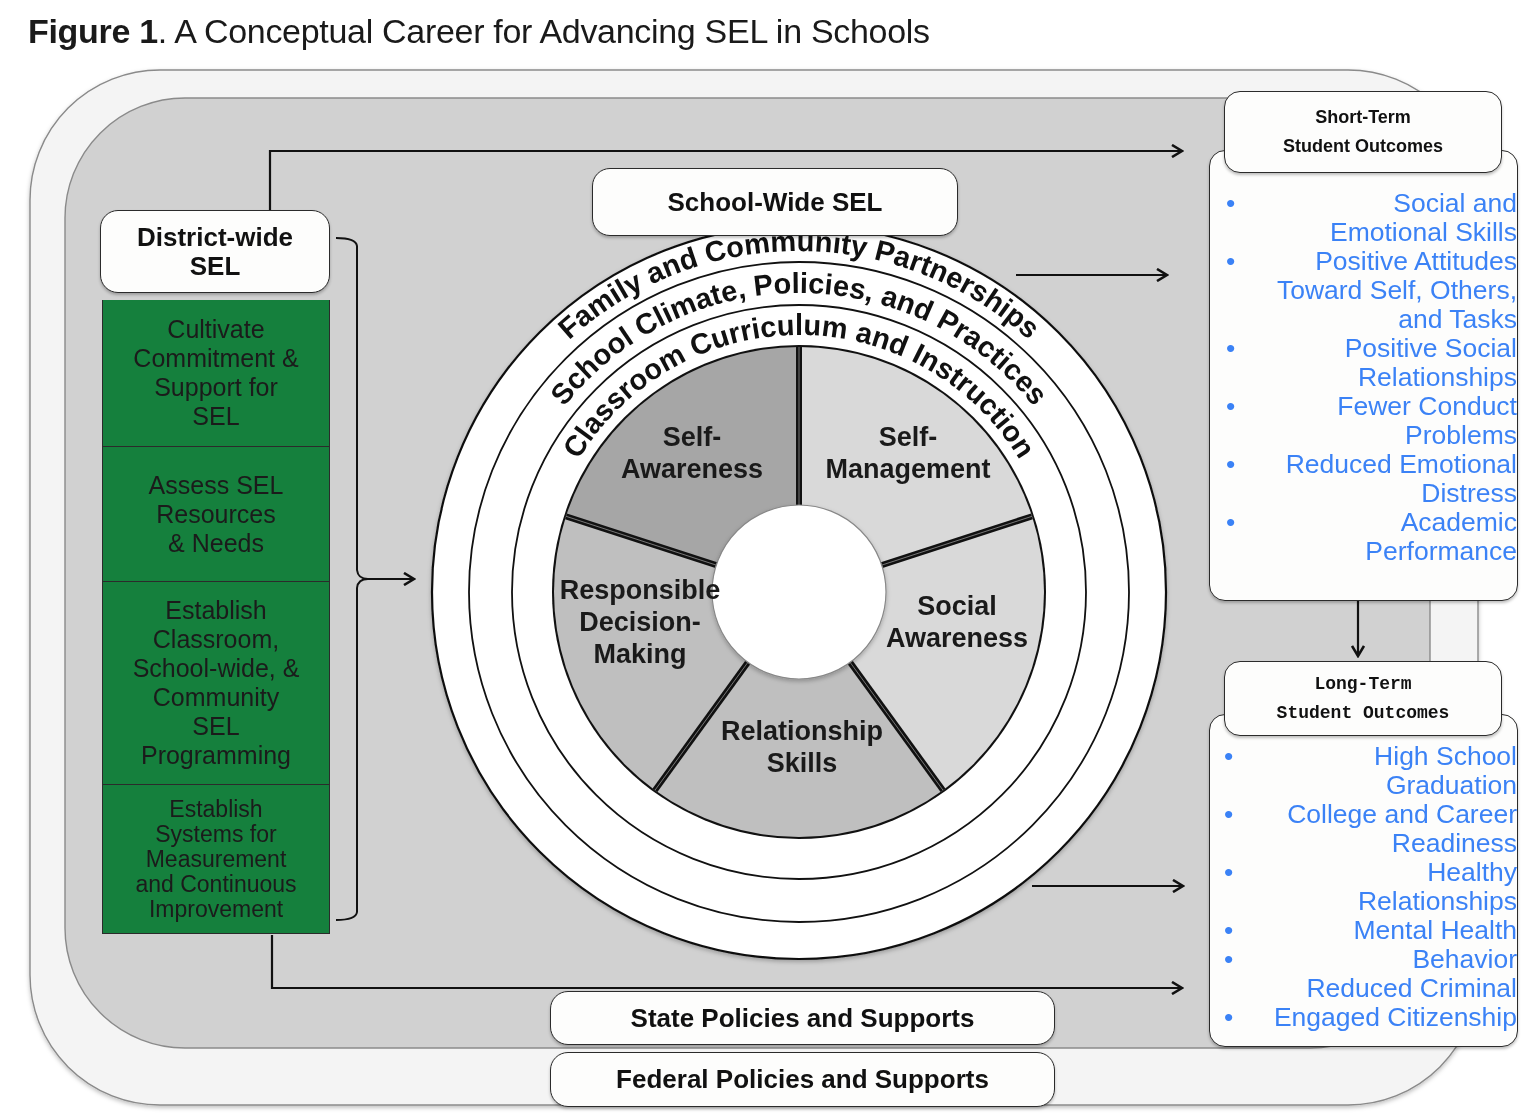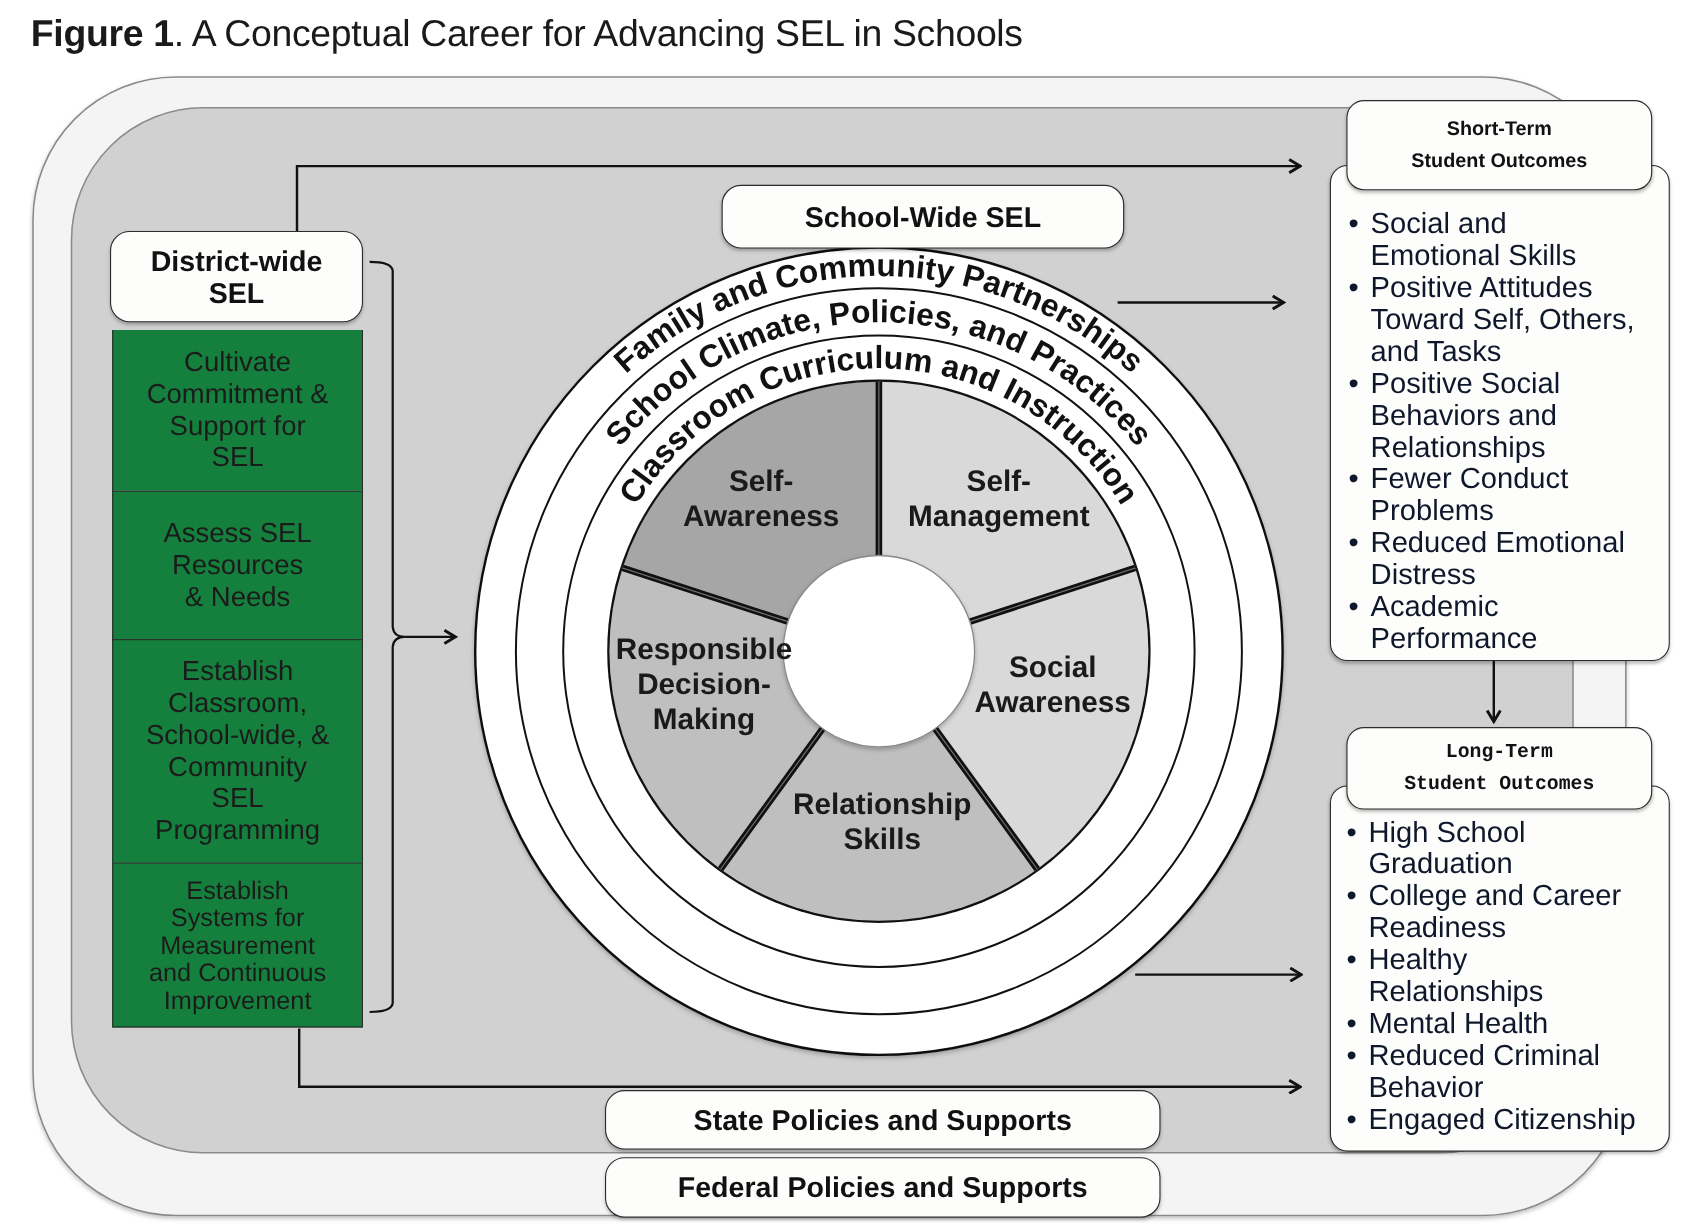--- a/index.html
+++ b/index.html
@@ -13,21 +13,21 @@
          display:flex; align-items:center; justify-content:center; text-align:center; }
   .rbox { border-radius:18px; box-shadow:0 2px 3px rgba(0,0,0,0.25); }
   .label-lg { font-size:26px; line-height:29px; font-weight:bold; }
   .step { position:absolute; left:102px; width:228px; box-sizing:border-box; border-left:1.6px solid #2b2b2b;
           border-right:1.6px solid #2b2b2b; background:#15803d; display:flex; align-items:center;
           justify-content:center; text-align:center; font-size:25px; line-height:29px; color:#1b1b1b; }
   .step.small { font-size:23px; line-height:25px; }
   .outcome-list { position:absolute; background:#fdfdfc; border:1.6px solid #2b2b2b; border-radius:16px;
                   box-sizing:border-box; box-shadow:0 2px 3px rgba(0,0,0,0.25); }
   .outcome-list ul { list-style:none; margin:0; padding:0; }
-  .outcome-list li { position:relative; padding-left:22px; font-size:26.5px; line-height:29px; color:#0f172a; }
+  .outcome-list li { position:relative; padding-left:22px; font-size:26.5px; line-height:29px; color:#3b82f6;text-align:right; }
   .outcome-list li::before { content:"\2022"; position:absolute; left:2px; top:0; }
   .head-box { position:absolute; background:#fdfdfc; border:1.6px solid #2b2b2b; border-radius:16px;
               box-sizing:border-box; text-align:center; font-weight:bold; font-size:18px; line-height:29px;
               display:flex; flex-direction:column; justify-content:center; }
 </style>
 </head>
 <body>
 
 <div class="title"><b>Figure 1</b><span>. A Conceptual Career for Advancing SEL in Schools</span></div>
 
@@ -87,21 +87,21 @@
       <line x1="716.2580830823216" y1="565.1155214893795" x2="565.9911535076874" y2="516.2908363781378" stroke="#777" stroke-width="1"></line>
       <circle cx="799" cy="592" r="87" fill="#ffffff" stroke="#888" stroke-width="1.2" filter="url(#sh)"></circle>
       <text font-family="Liberation Sans, sans-serif" font-weight="bold" font-size="27" fill="#1a1a1a" text-anchor="middle"><tspan x="692" y="446">Self-</tspan><tspan x="692" y="478">Awareness</tspan></text>
       <text font-family="Liberation Sans, sans-serif" font-weight="bold" font-size="27" fill="#1a1a1a" text-anchor="middle"><tspan x="908" y="446">Self-</tspan><tspan x="908" y="478">Management</tspan></text>
       <text font-family="Liberation Sans, sans-serif" font-weight="bold" font-size="27" fill="#1a1a1a" text-anchor="middle"><tspan x="957" y="615">Social</tspan><tspan x="957" y="647">Awareness</tspan></text>
       <text font-family="Liberation Sans, sans-serif" font-weight="bold" font-size="27" fill="#1a1a1a" text-anchor="middle"><tspan x="802" y="740">Relationship</tspan><tspan x="802" y="772">Skills</tspan></text>
       <text font-family="Liberation Sans, sans-serif" font-weight="bold" font-size="27" fill="#1a1a1a" text-anchor="middle"><tspan x="640" y="599">Responsible</tspan><tspan x="640" y="631">Decision-</tspan><tspan x="640" y="663">Making</tspan></text>
     </g>
 </svg>
 
-<div class="box rbox" style="left:656px; top:168px; width:366px; height:58px;">
+<div class="box rbox" style="left:592px; top:168px; width:366px; height:68px;">
   <span class="label-lg">School-Wide SEL</span>
 </div>
 
 <div class="box rbox" style="left:100px; top:210px; width:230px; height:83px; flex-direction:column;">
   <span class="label-lg">District-wide</span>
   <span class="label-lg">SEL</span>
 </div>
 
 <div style="position:absolute; left:102px; top:300px; width:228px; height:634px; border:1.6px solid #2b2b2b; box-sizing:border-box; background:#fff;"></div>
 <div id="steps">
@@ -154,21 +154,20 @@
         <div>Social and</div>
         <div>Emotional Skills</div>
       </li>
       <li>
         <div>Positive Attitudes</div>
         <div>Toward Self, Others,</div>
         <div>and Tasks</div>
       </li>
       <li>
         <div>Positive Social</div>
-        <div>Behaviors and</div>
         <div>Relationships</div>
       </li>
       <li>
         <div>Fewer Conduct</div>
         <div>Problems</div>
       </li>
       <li>
         <div>Reduced Emotional</div>
         <div>Distress</div>
       </li>
@@ -194,22 +193,22 @@
         <div>Readiness</div>
       </li>
       <li>
         <div>Healthy</div>
         <div>Relationships</div>
       </li>
       <li>
         <div>Mental Health</div>
       </li>
       <li>
+        <div>Behavior</div>
         <div>Reduced Criminal</div>
-        <div>Behavior</div>
       </li>
       <li>
         <div>Engaged Citizenship</div>
       </li>
     </ul>
 </div>
 <div class="head-box" style="left:1224px; top:661px; width:278px; height:75px; box-shadow:0 2px 3px rgba(0,0,0,0.25);font-family:Liberation Mono, monospace;">
   <span>Long-Term</span>
   <span>Student Outcomes</span>
 </div>

